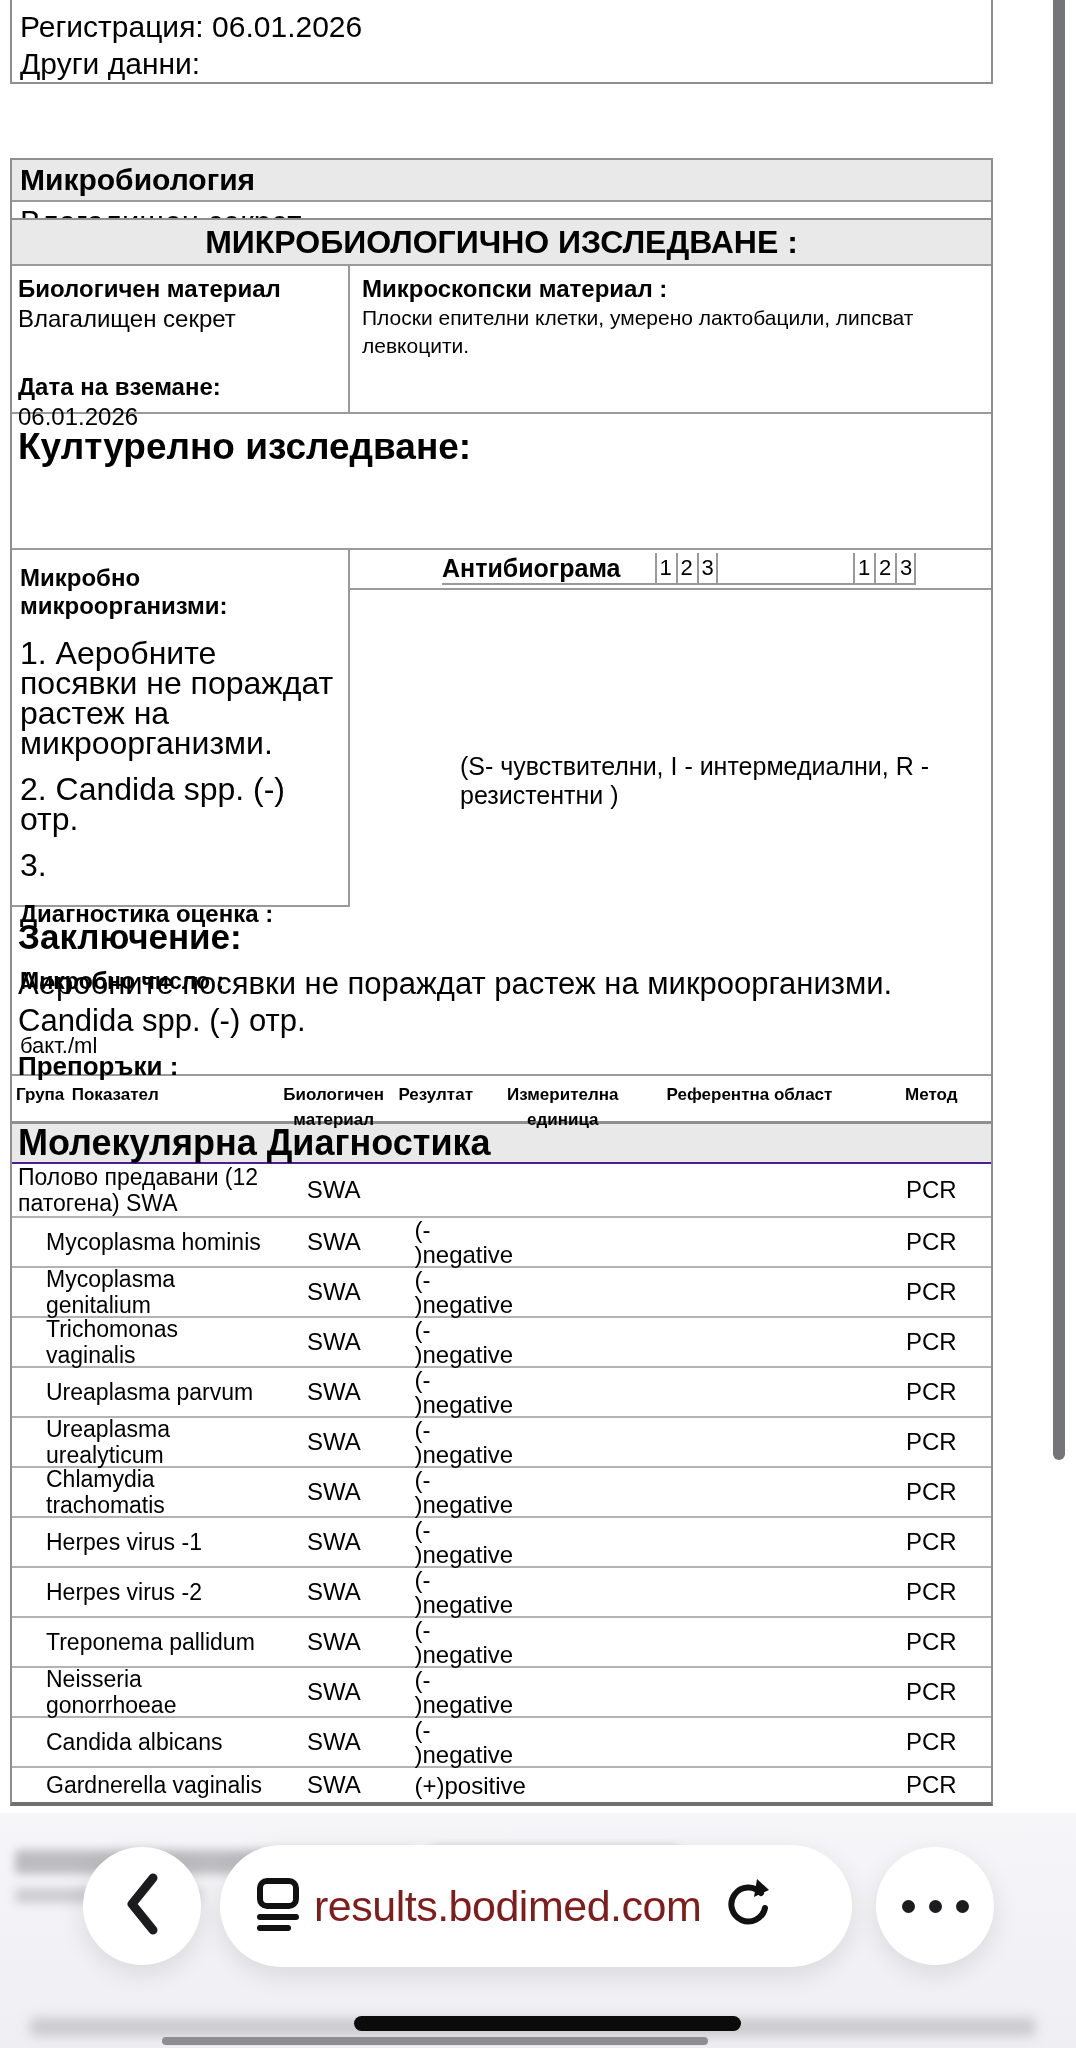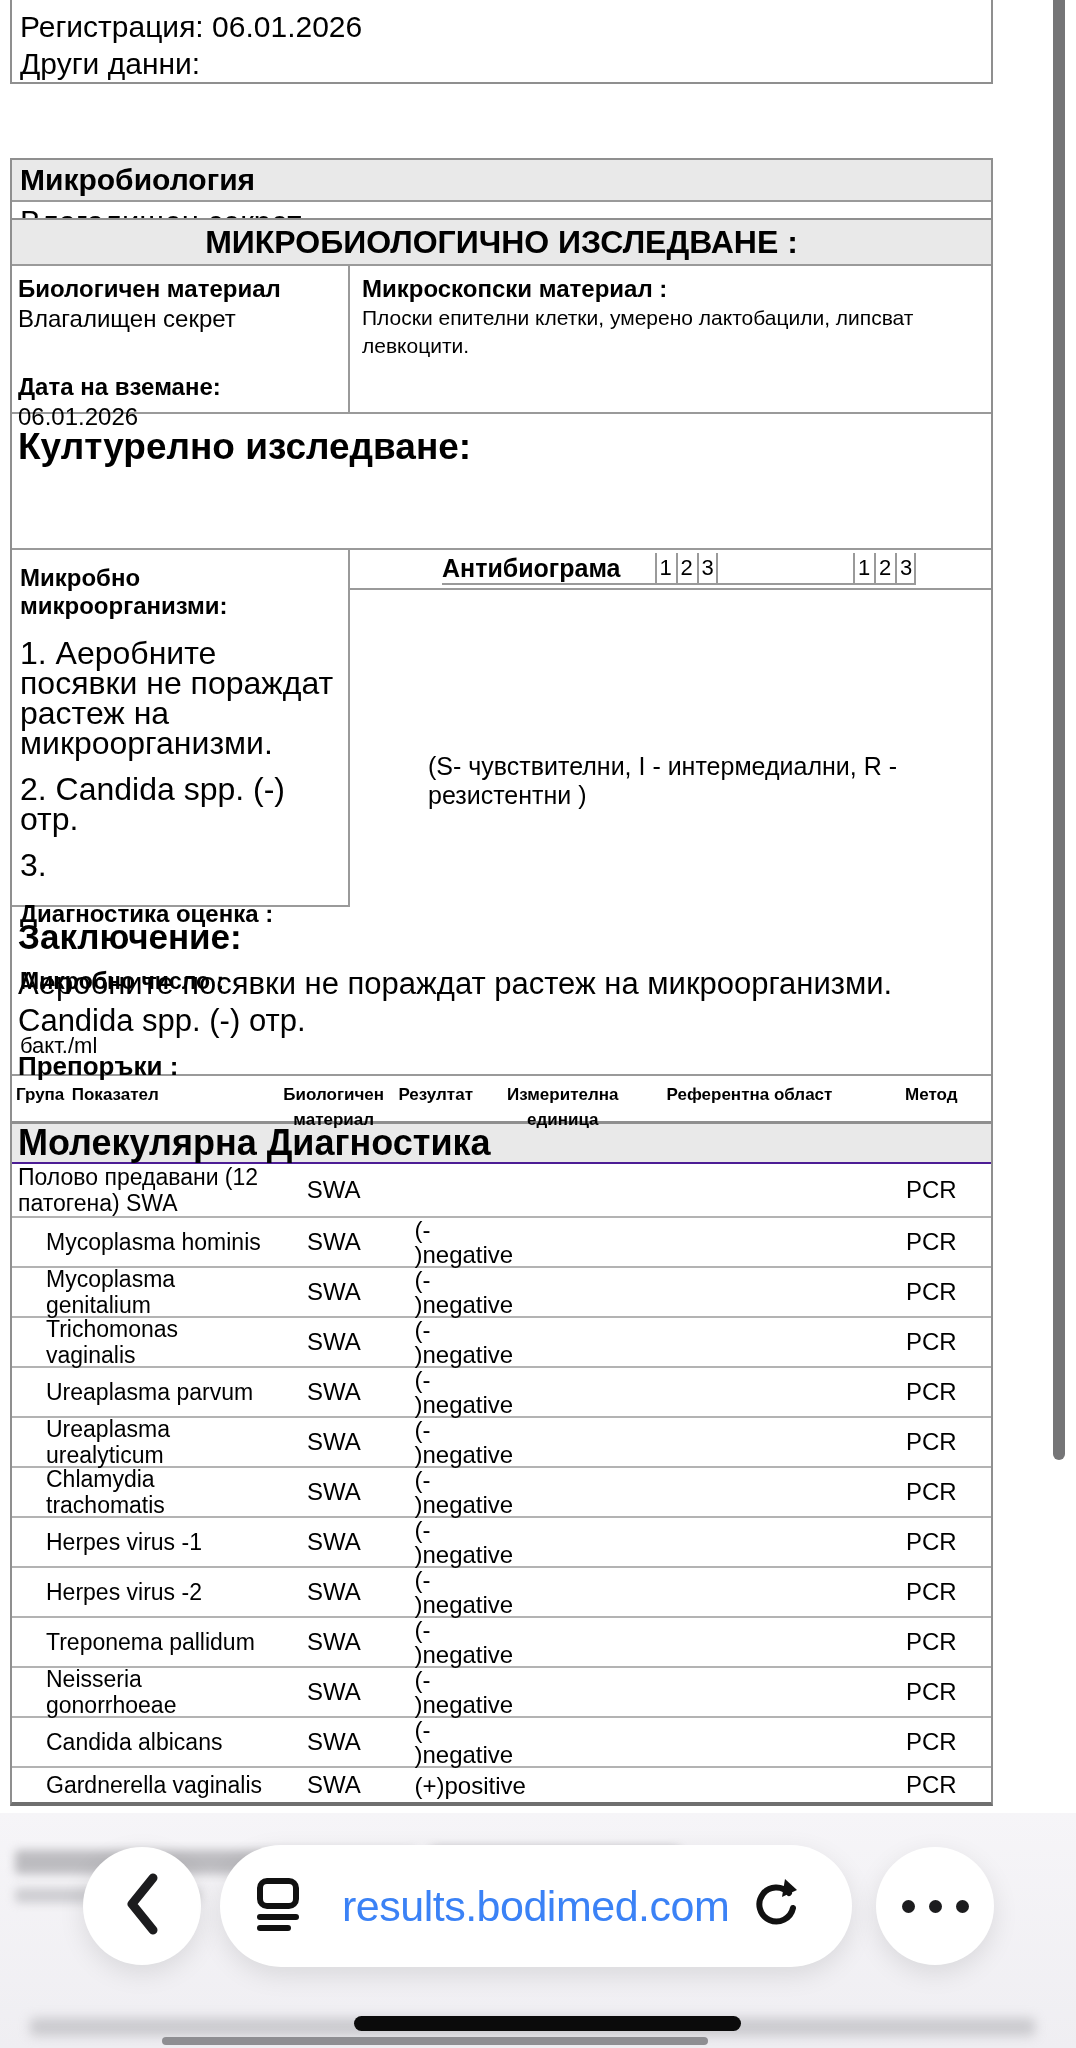--- a/index.html
+++ b/index.html
@@ -43,21 +43,21 @@
   .cg-right { flex:1; position:relative; }
   .ab-row { height:40px; border-bottom:2px solid #9a9a9a; position:relative; }
   .ab-strip { position:absolute; left:92px; right:75px; top:3px; height:32px;
               border-bottom:2px solid #9a9a9a; display:flex; align-items:center; }
   .ab-label { font-weight:bold; font-size:25px;text-align:center; }
   .ab-group { display:flex; height:30px; align-items:stretch; }
   .ab-group.g1 { margin-left:34px; }
   .ab-group.g2 { margin-left:auto; }
   .ab-cell { width:21px; border-left:2px solid #9a9a9a; font-size:22px; line-height:30px; padding-left:3px; }
   .ab-cell.last { border-right:2px solid #9a9a9a; }
-  .ab-legend { margin-top:162px; margin-left:78px; font-size:25px; }
+  .ab-legend { margin-top:162px; margin-left:110px; font-size:25px; }
 
   .conclusion-block { height:169px; border-bottom:2px solid #9a9a9a; padding:10px 6px; }
   .concl-title { font-weight:bold; font-size:35px; margin-bottom:8px; }
   .concl-line { font-size:31px; line-height:37px; }
   .recs-label { font-weight:bold; font-size:26px; margin-top:12px; }
 
   .results-header { display:flex; height:48px; border-bottom:3px solid #8f8f8f;
                     font-weight:bold; font-size:17px; line-height:25px; padding-top:6px; }
   .col1 { width:60px; padding-left:4px; }
   .col2 { width:198px; }
@@ -97,21 +97,21 @@
   .circle-btn { position:absolute; width:118px; height:118px; border-radius:50%; background:#ffffff;
                 box-shadow:0 8px 26px rgba(0,0,0,.10); display:flex; align-items:center; justify-content:center; }
   .back-btn { left:83px; top:34px; }
   .more-btn { left:876px; top:34px; }
   .dots { display:flex; gap:14px; }
   .dots span { width:13px; height:13px; border-radius:50%; background:#1c1c1e; }
 
   .url-pill { position:absolute; left:220px; top:32px; width:632px; height:122px; border-radius:61px;
               background:#ffffff; box-shadow:0 8px 26px rgba(0,0,0,.10);
               display:flex; align-items:center; padding:0 26px 0 34px; }
-  .url-text { font-size:43px; letter-spacing:-0.5px; color:#3b82f6; margin-left:40px; white-space:nowrap; }
+  .url-text { font-size:43px; letter-spacing:-0.5px; color:#7f1d1d; margin-left:12px; white-space:nowrap; }
   .reload-btn { margin-left:22px; display:flex; align-items:center; }
 
   .home-indicator { position:absolute; left:354px; top:203px; width:387px; height:15px;
                     border-radius:8px; background:#0b0b0b; }
   .h-scrollbar { position:absolute; left:162px; top:224px; width:546px; height:8px;
                  border-radius:4px; background:#8e8e92; }
 </style>
 </head>
 <body>
 

